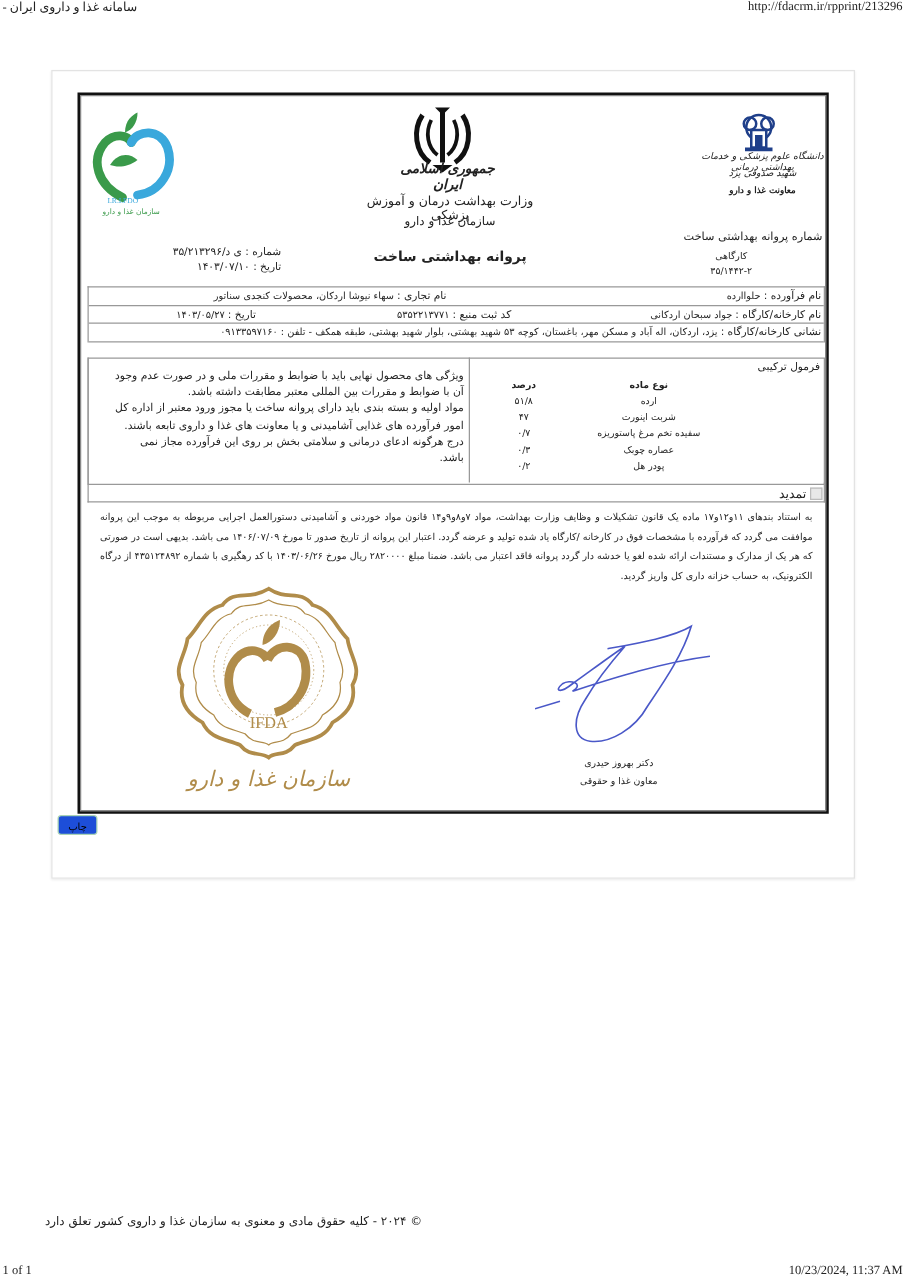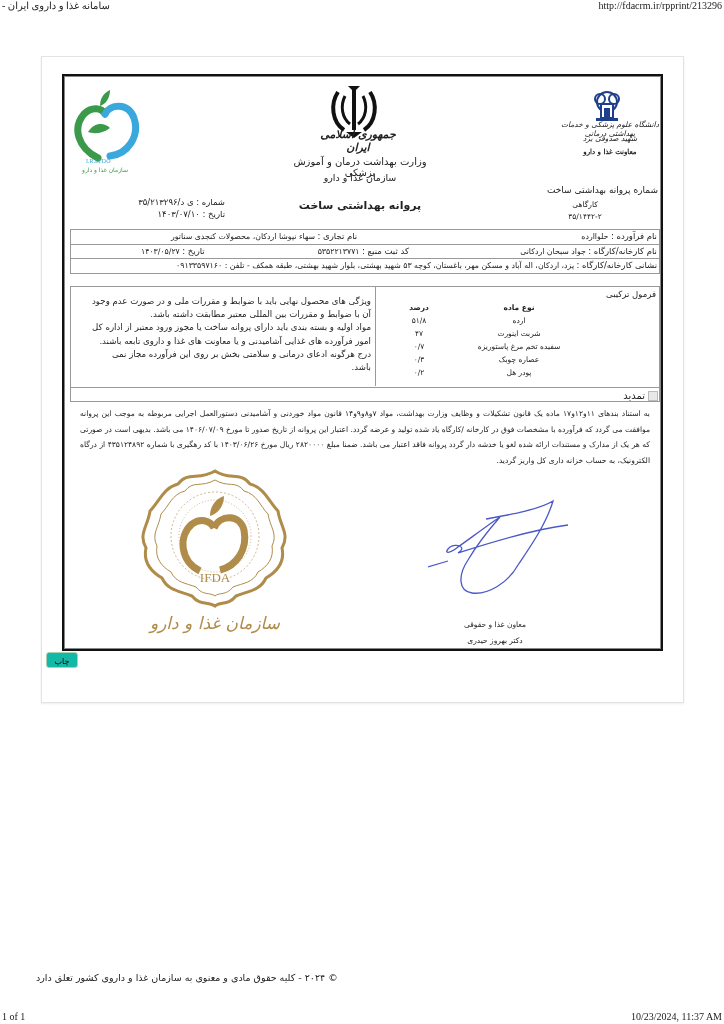--- a/index.html
+++ b/index.html
@@ -53,24 +53,24 @@
   .notes { position:absolute; top:286px; left:70px; width:306px; height:100px; border-left:1px solid #999; border-right:1px solid #999; box-sizing:border-box; padding:9px 4px 0 20px; font-size:8.6px; line-height:13.2px; direction:rtl; text-align:right; }
 
   .blank-row { position:absolute; top:386px; left:70px; width:588px; height:15px; border:1px solid #999; border-top:none; }
   .renew { position:absolute; top:390px; left:600px; width:58px; font-size:10px; direction:rtl; text-align:right; }
   .renew .chk { display:inline-block; width:8px; height:8px; border:1px solid #bbb; background:#e8e8e8; vertical-align:middle; margin-left:3px; }
 
   .para { position:absolute; top:406px; left:80px; width:570px; font-size:7.6px; line-height:15.5px; direction:rtl; text-align:justify; }
 
   .seal { position:absolute; top:466px; left:140px; width:150px; height:175px; }
   .signature { position:absolute; top:495px; left:428px; width:140px; height:110px; }
-  .signer1 { position:absolute; top:636px; left:440px; width:110px; text-align:center; font-size:7.5px; direction:rtl; }
+  .signer1 { position:absolute; top:606px; left:440px; width:110px; text-align:center; font-size:7.5px; direction:rtl; }
   .signer2 { position:absolute; top:620px; left:440px; width:110px; text-align:center; font-size:7.5px; direction:rtl; }
 
-  .print-btn { position:absolute; top:652px; left:46px; width:32px; height:16px; border:1px solid #a9d3b5; border-radius:3px; background:#14b8a6; font-size:8px; text-align:center; line-height:16px; direction:rtl; cursor:pointer; }
+  .print-btn { position:absolute; top:652px; left:46px; width:32px; height:16px; border:1px solid #a9d3b5; border-radius:3px; background:#1d4ed8; font-size:8px; text-align:center; line-height:16px; direction:rtl; cursor:pointer; }
 </style>
 </head>
 <body>
 
 <div class="hdr-left">سامانه غذا و داروی ایران -</div>
 <div class="hdr-right">http://fdacrm.ir/rpprint/213296</div>
 
 <div class="panel"></div>
 <div class="cert"></div>
 

